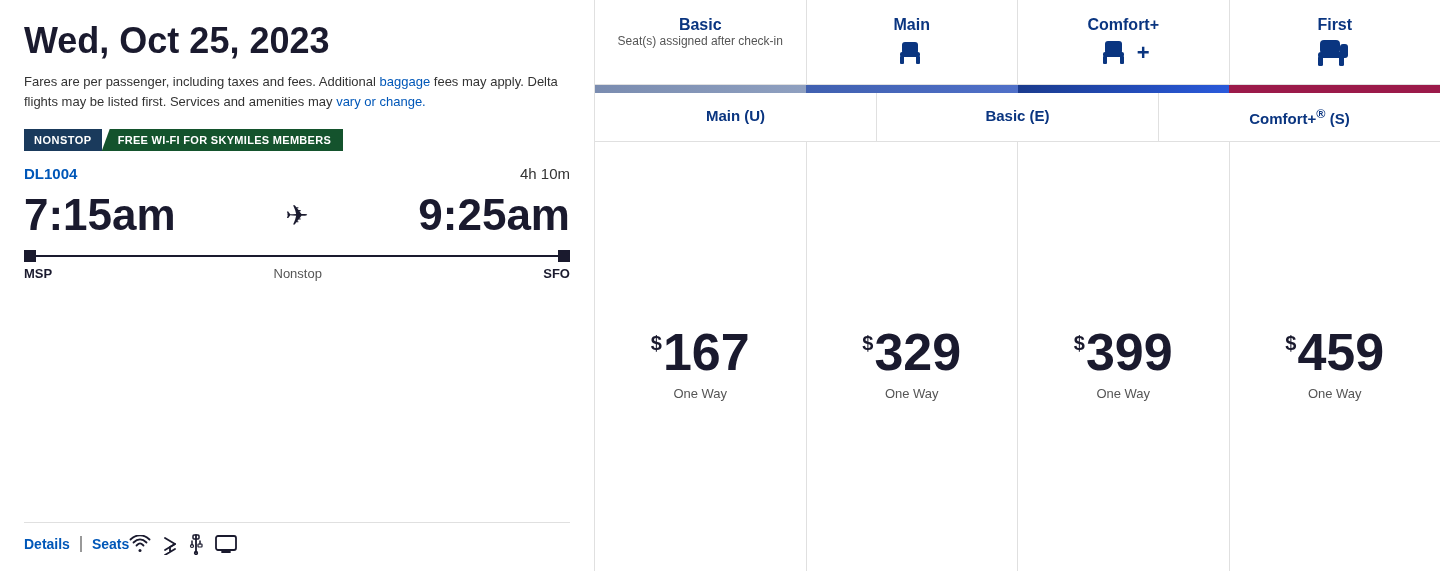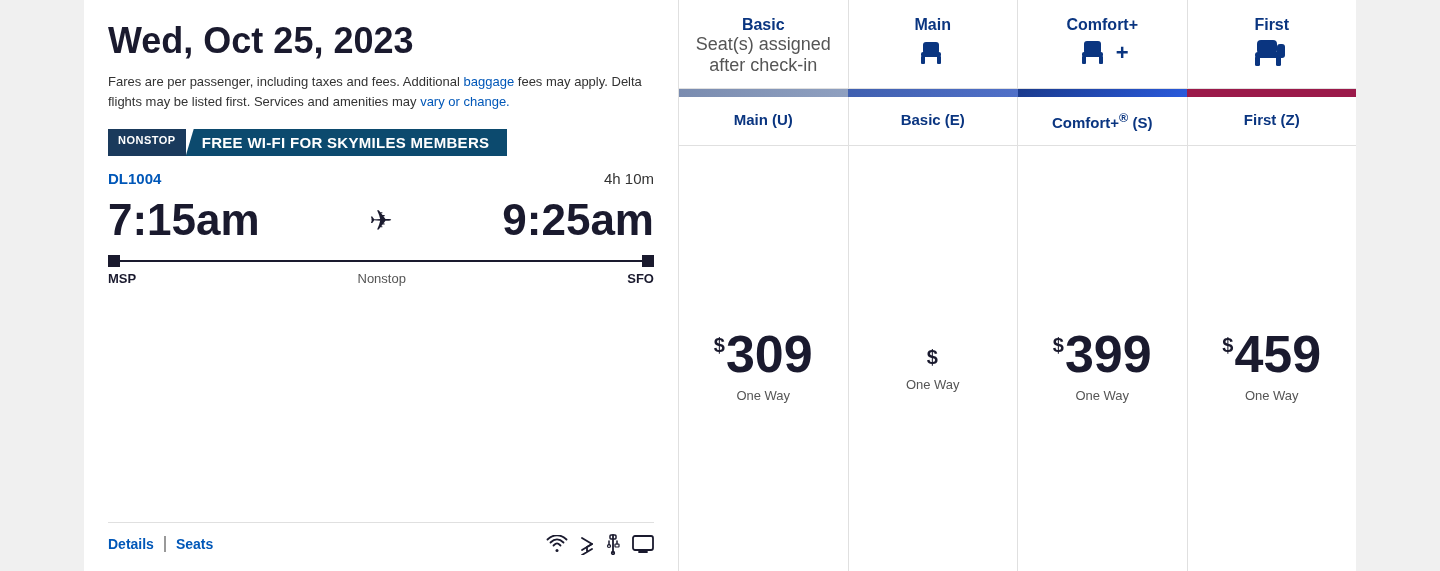--- a/index.html
+++ b/index.html
@@ -5,21 +5,21 @@
     * { box-sizing: border-box; margin: 0; padding: 0; }
     body {
       font-family: Arial, sans-serif;
       background: #f0f0f0;
       min-height: 571px;
       display: flex;
       align-items: flex-start;
       justify-content: center;
     }
     .main-container {
-      width: 1272px;
+      width: 1440px;
       background: #fff;
       display: flex;
       flex-direction: row;
       padding: 0;
       min-height: 571px;
     }
     
     .left-panel {
       width: 595px;
       min-width: 595px;
@@ -53,25 +53,25 @@
     }
     .badge-nonstop {
       background: #1a3a5c;
       color: #fff;
       font-size: 11px;
       font-weight: 700;
       padding: 5px 10px;
       letter-spacing: 0.5px;
     }
     .badge-wifi {
-      background: #0c4a6e;
+      background: #14532d;
       color: #fff;
-      font-size: 15px;
-      font-weight: 700;
-      padding: 5px 18px;
+      font-size: 11px;
+      font-weight: 700;
+      padding: 5px 12px;
       letter-spacing: 0.3px;
       clip-path: polygon(8px 0%, 100% 0%, 100% 100%, 0% 100%);
       padding-left: 16px;
     }
     
     .flight-row {
       display: flex;
       flex-direction: row;
       justify-content: space-between;
       align-items: center;
@@ -172,21 +172,20 @@
     }
     .nonstop-label {
       font-size: 13px;
       color: #555;
       text-align: center;
     }
     
     .bottom-row {
       display: flex;
       flex-direction: row;
-      justify-content: space-between;
       align-items: center;
       margin-top: auto;
       padding-top: 10px;
       border-top: 1px solid #e0e0e0;
     }
     .links-row {
       display: flex;
       flex-direction: row;
       gap: 0;
     }
@@ -237,21 +236,21 @@
     }
     .fare-header-cell:last-child {
       border-right: none;
     }
     .fare-header-title {
       font-size: 16px;
       font-weight: 700;
       color: #0a3580;
     }
     .seat-placeholder {
-      font-size: 18px;
+      font-size: 12px;
       color: #555;
       text-align: center;
     }
     
     .color-bar-row {
       display: flex;
       flex-direction: row;
       height: 8px;
     }
     .color-bar {
@@ -454,34 +453,34 @@
       <div class="color-bar color-bar-basic"></div>
       <div class="color-bar color-bar-main"></div>
       <div class="color-bar color-bar-comfort"></div>
       <div class="color-bar color-bar-first"></div>
     </div>
 
     <div class="fare-type-row">
       <div class="fare-type-cell">Main (U)</div>
       <div class="fare-type-cell">Basic (E)</div>
       <div class="fare-type-cell">Comfort+<sup>®</sup> (S)</div>
-      <div class="fare-type-cell">First (Z)</div>
     </div>
 
     <div class="price-row">
       <div class="price-cell">
         <div class="price-amount">
           <span class="price-dollar">$</span>
-          <span class="price-number">309</span>
+          <span class="price-number">167</span>
         </div>
         <div class="price-way">One Way</div>
       </div>
       <div class="price-cell">
         <div class="price-amount">
           <span class="price-dollar">$</span>
+          <span class="price-number">329</span>
         </div>
         <div class="price-way">One Way</div>
       </div>
       <div class="price-cell">
         <div class="price-amount">
           <span class="price-dollar">$</span>
           <span class="price-number">399</span>
         </div>
         <div class="price-way">One Way</div>
       </div>

